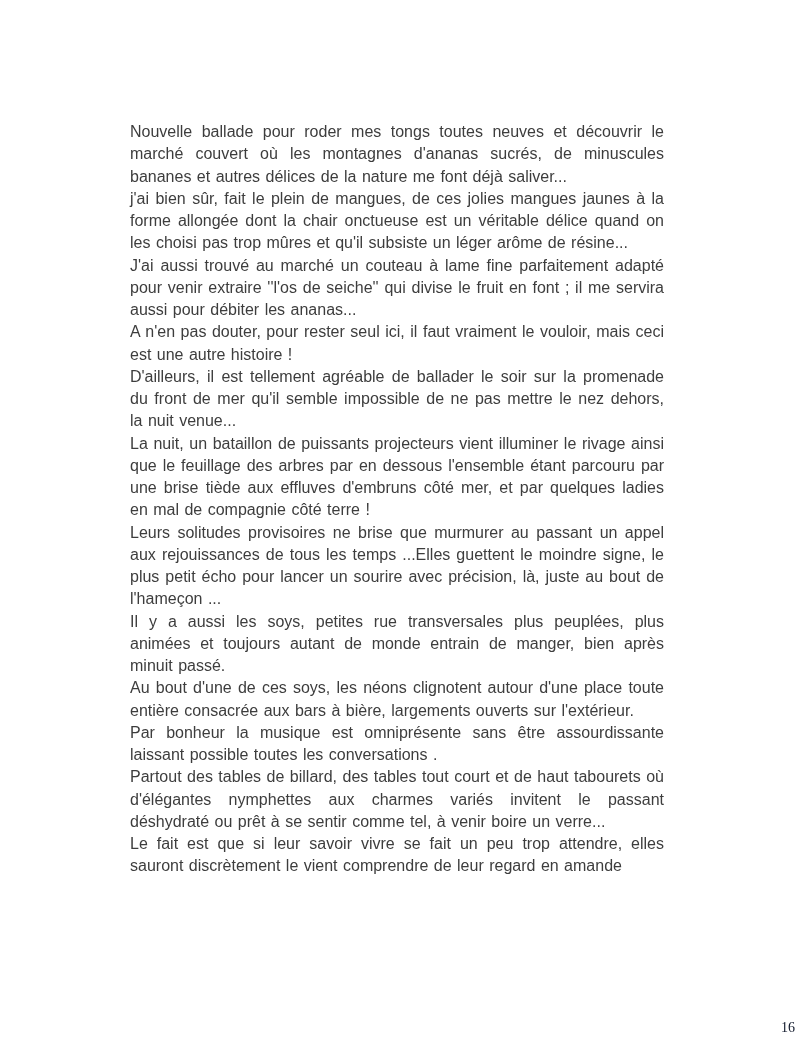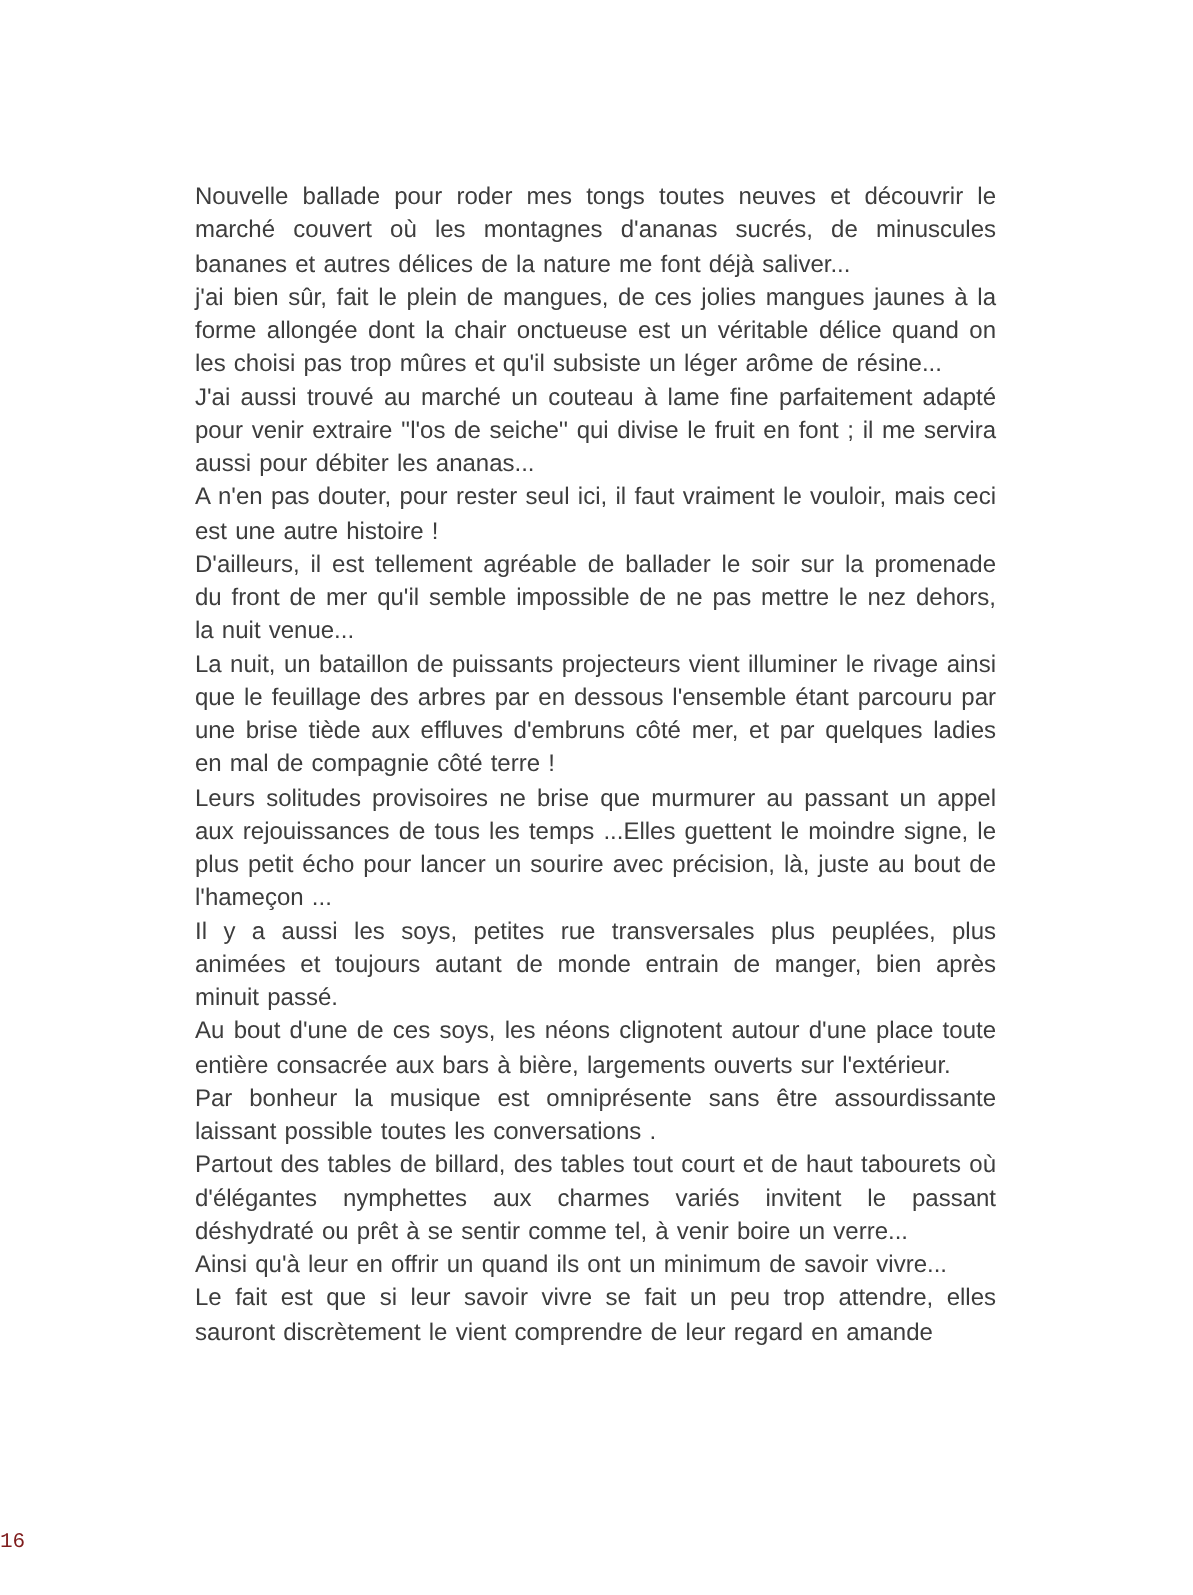--- a/index.html
+++ b/index.html
@@ -29,39 +29,38 @@
     line-height: 22.25px;
     color: #3d3d3d;
     text-align: justify;
     word-spacing: 1px;
   }
   .page-number {
     position: absolute;
     left: 0;
     right: 0;
     bottom: 27px;
-    text-align: left;
-    font-family: Liberation Mono, monospace;
+    text-align: right;
+    font-family: Liberation Serif, serif;
     font-size: 14px;
-    color: #7f1d1d;
+    color: #0f172a;
   }
 </style>
 </head>
 <body>
 
 <div class="page">
   <div class="text-block">
     <p>Nouvelle ballade pour roder mes tongs toutes neuves et découvrir le marché couvert où les montagnes d'ananas sucrés, de minuscules bananes et autres délices de la nature me font déjà saliver...</p>
     <p>j'ai bien sûr, fait le plein de mangues, de ces jolies mangues jaunes à la forme allongée dont la chair onctueuse est un véritable délice quand on les choisi pas trop mûres et qu'il subsiste un léger arôme de résine...</p>
     <p>J'ai aussi trouvé au marché un couteau à lame fine parfaitement adapté pour venir extraire ''l'os de seiche'' qui divise le fruit en font ; il me servira aussi pour débiter les ananas...</p>
     <p>A n'en pas douter, pour rester seul ici, il faut vraiment le vouloir, mais ceci est une autre histoire !</p>
     <p>D'ailleurs, il est tellement agréable de ballader le soir sur la promenade du front de mer qu'il semble impossible de ne pas mettre le nez dehors, la nuit venue...</p>
     <p>La nuit, un bataillon de puissants projecteurs vient illuminer le rivage ainsi que le feuillage des arbres par en dessous l'ensemble étant parcouru par une brise tiède aux effluves d'embruns côté mer, et par quelques ladies en mal de compagnie côté terre !</p>
     <p>Leurs solitudes provisoires ne brise que murmurer au passant un appel aux rejouissances de tous les temps ...Elles guettent le moindre signe, le plus petit écho pour lancer un sourire avec précision, là, juste au bout de l'hameçon ...</p>
     <p>Il y a aussi les soys, petites rue transversales plus peuplées, plus animées et toujours autant de monde entrain de manger, bien après minuit passé.</p>
     <p>Au bout d'une de ces soys, les néons clignotent autour d'une place toute entière consacrée aux bars à bière, largements ouverts sur l'extérieur.</p>
     <p>Par bonheur la musique est omniprésente sans être assourdissante laissant possible toutes les conversations .</p>
     <p>Partout des tables de billard, des tables tout court et de haut tabourets où d'élégantes nymphettes aux charmes variés invitent le passant déshydraté ou prêt à se sentir comme tel, à venir boire un verre...</p>
-    <p>Ainsi qu'à leur en offrir un quand ils ont un minimum de savoir vivre...</p>
     <p>Le fait est que si leur savoir vivre se fait un peu trop attendre, elles sauront discrètement le vient comprendre de leur regard en amande</p>
   </div>
   <div class="page-number">16</div>
 </div>
 
 </body></html>

